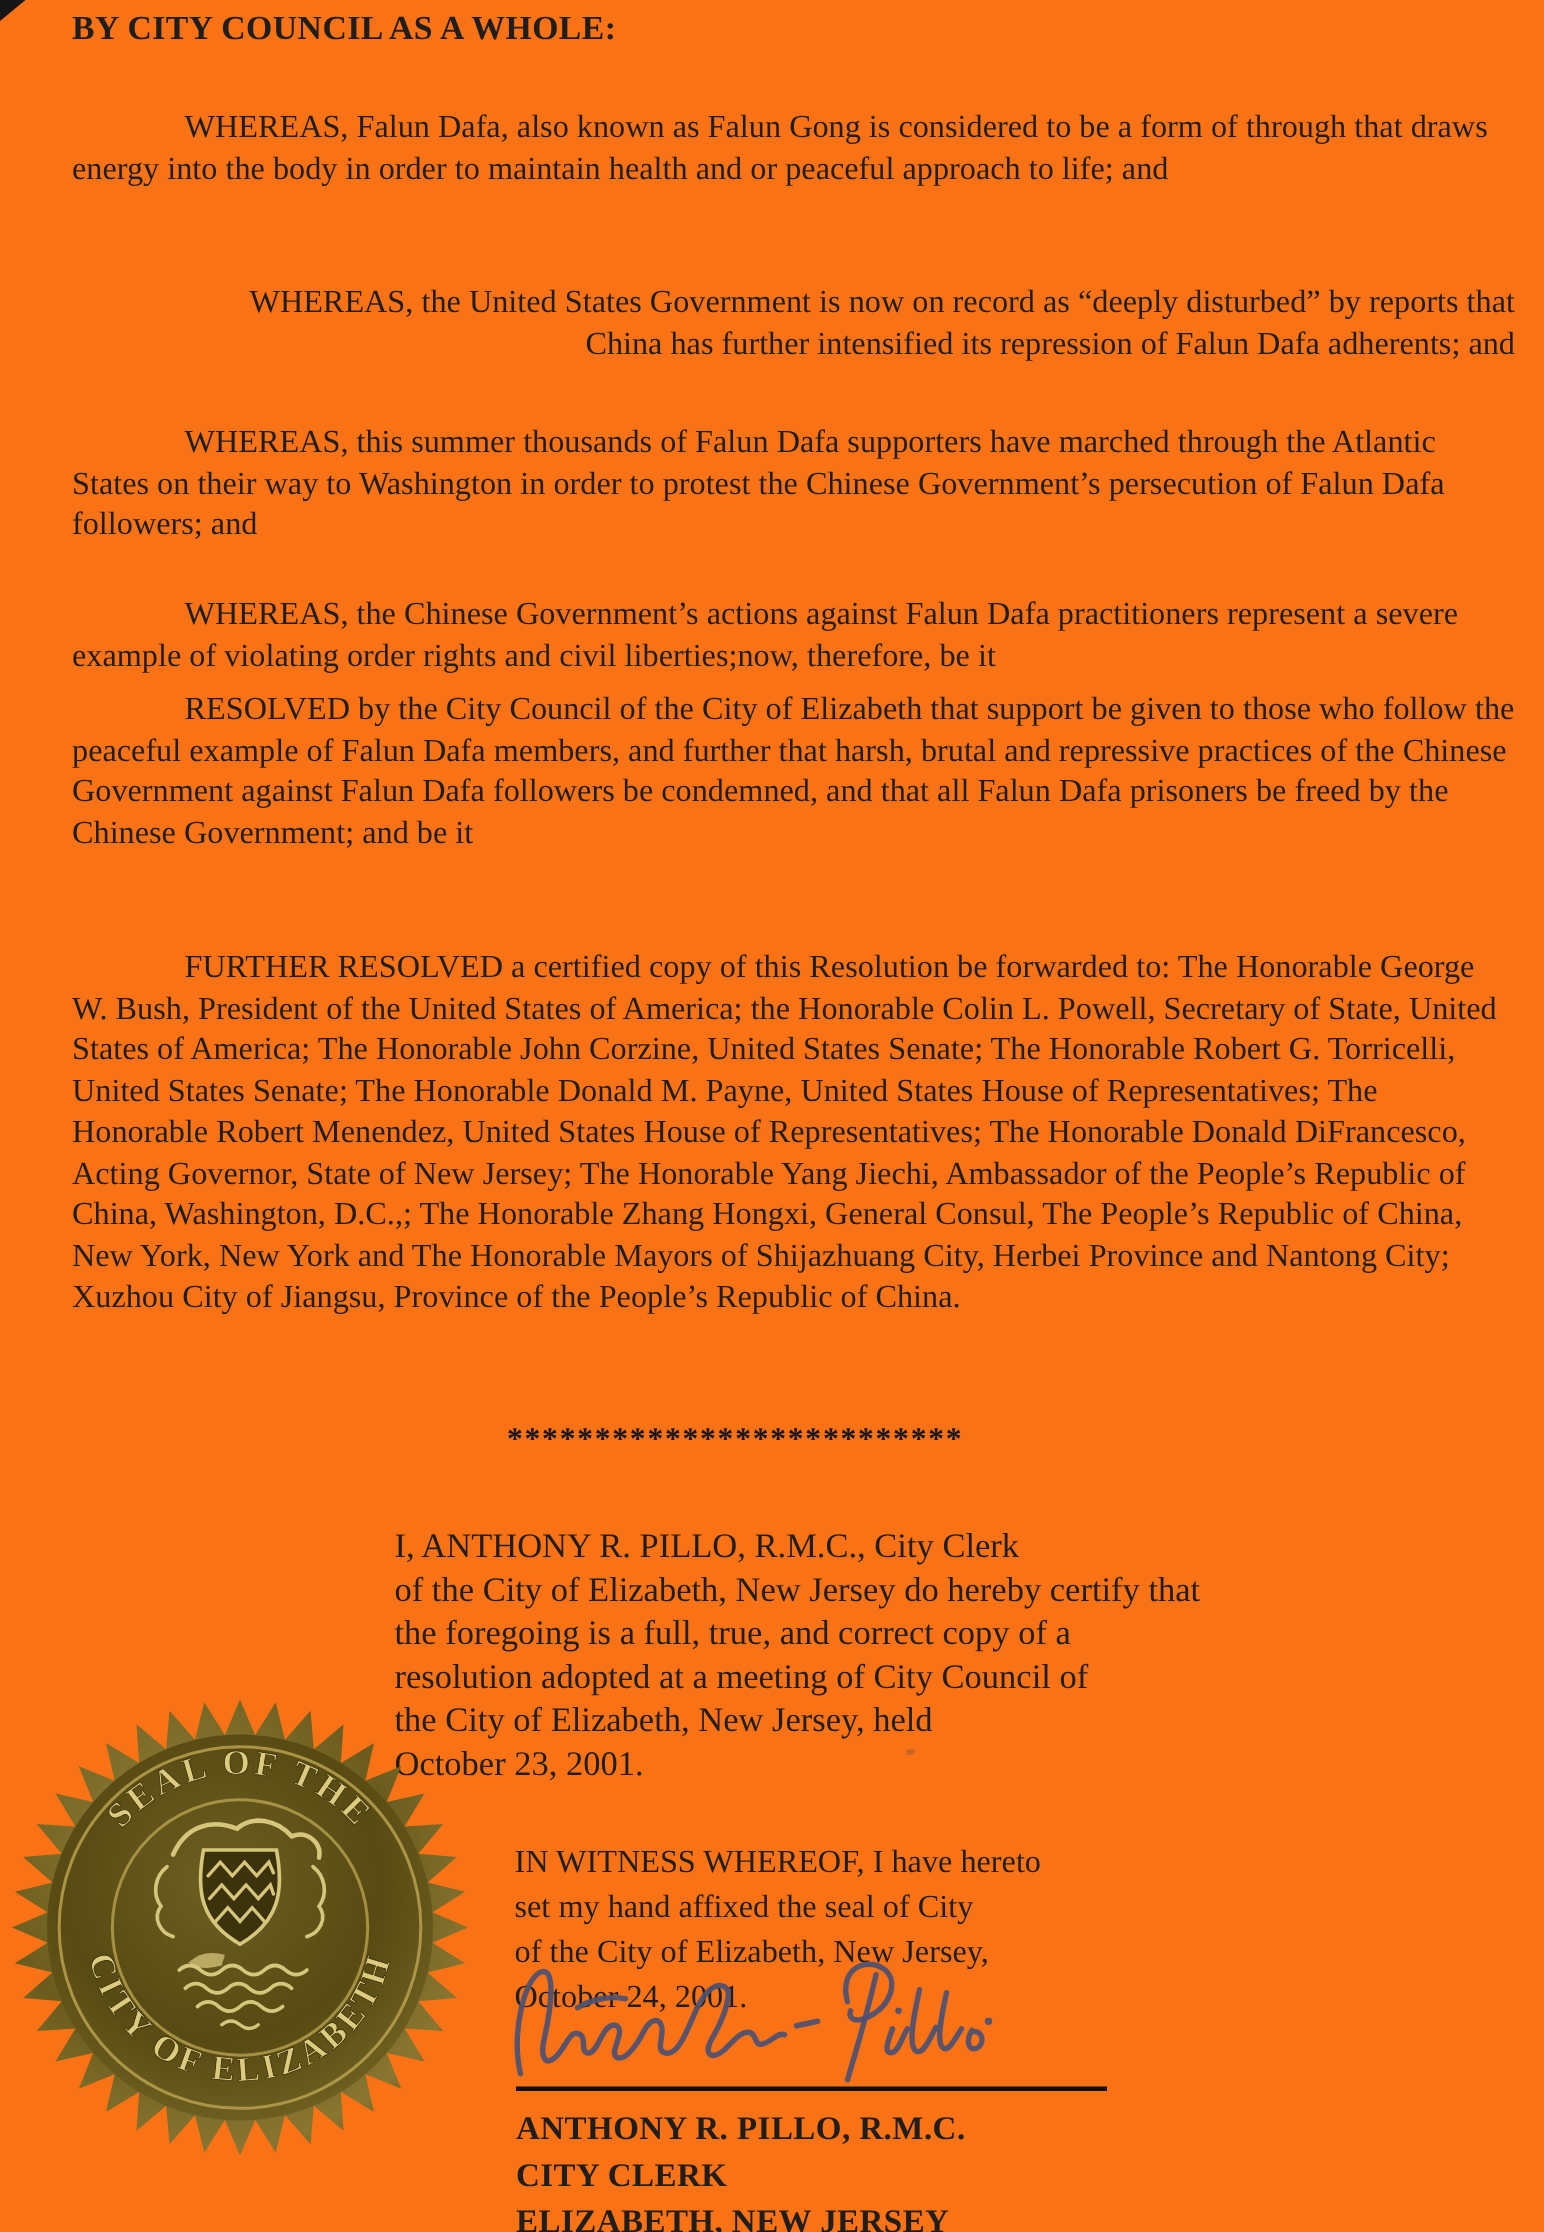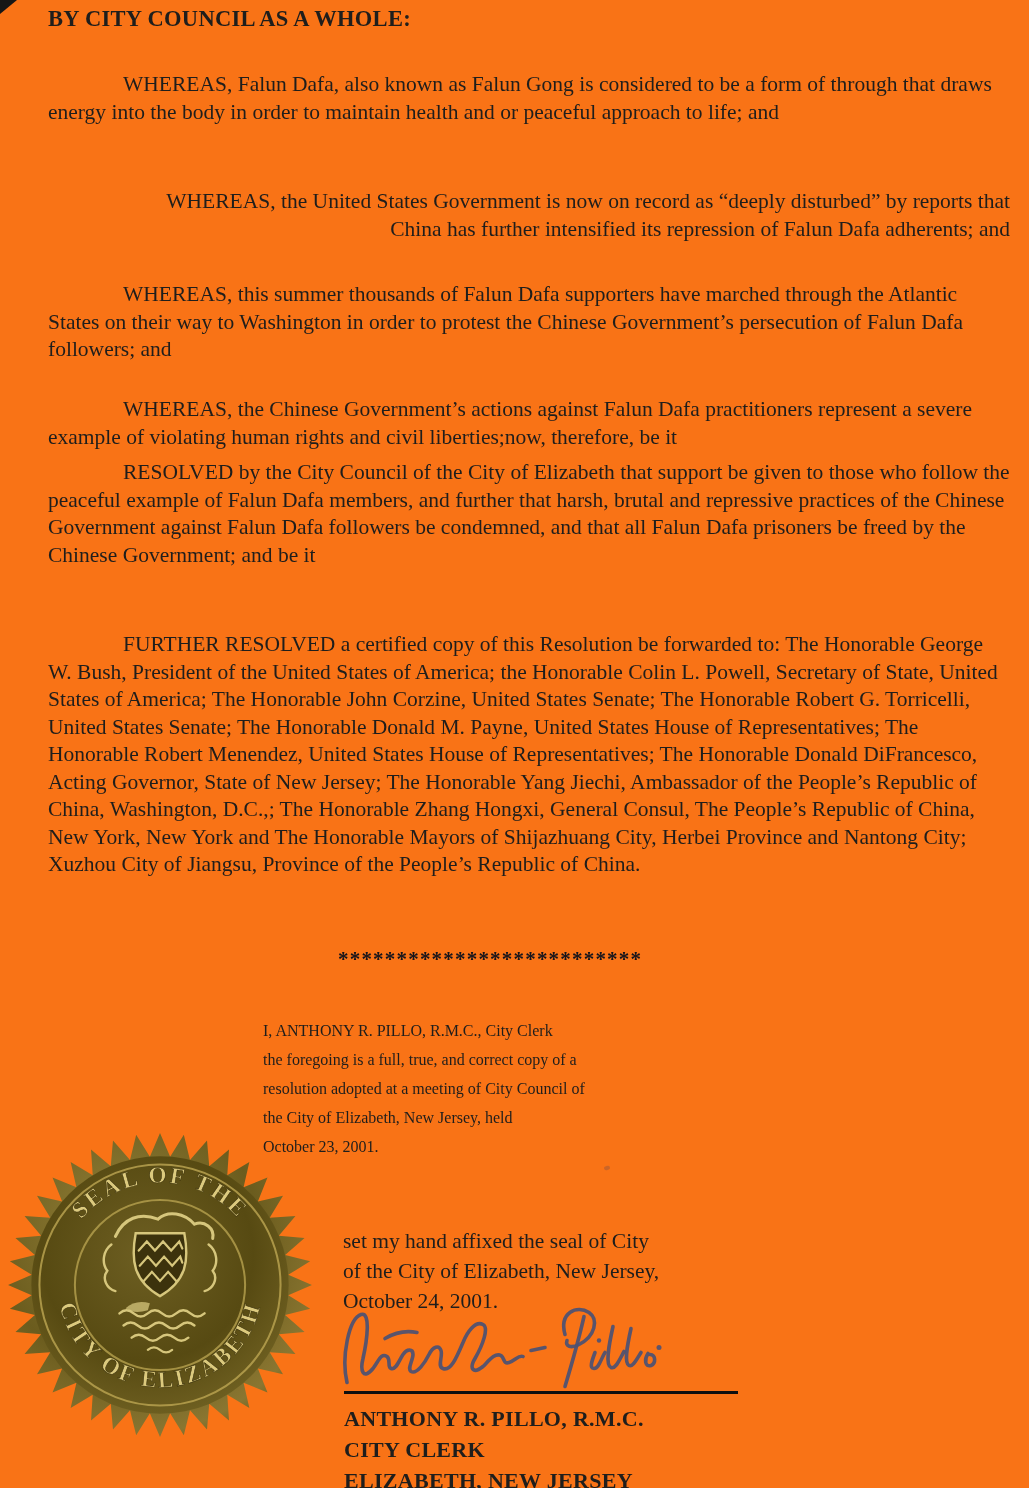--- a/index.html
+++ b/index.html
@@ -28,21 +28,21 @@
   }
   .lead{font-weight:normal;}
   .p1{top:71px;} .p2{top:188px;text-align:right;} .p3{top:281px;}
   .p4{top:396px;} .p5{top:459px;} .p6{top:631px;}
   .divider{
     position:absolute;left:338px;top:947px;
     font-size:21px;font-weight:bold;letter-spacing:1.2px;color:#14141c;
   }
   .cert-block{
     position:absolute;left:263px;top:1016px;
-    font-size:16px;line-height:29px;
+    font-size:23px;line-height:29px;
   }
   .witness-block{
     position:absolute;left:343px;top:1226px;
     font-size:21.5px;line-height:30px;
   }
   .seal-wrap{position:absolute;left:6px;top:1131px;width:308px;height:308px;}
   .signature-wrap{position:absolute;left:333px;top:1300px;width:330px;height:96px;z-index:4;}
   .signature-wrap svg path{stroke:#4b5174;stroke-width:3.6;fill:none;stroke-linecap:round;opacity:.92;}
   .signature-wrap svg circle{fill:#4b5174;opacity:.9;}
   .sig-line{
@@ -70,30 +70,31 @@
   <div class="corner-mark"></div>
 
   <div class="doc-title">BY CITY COUNCIL AS A WHOLE:</div>
 
   <div class="para p1"><span class="lead">WHEREAS,</span><span> Falun Dafa, also known as Falun Gong is considered to be a form of through that draws energy into the body in order to maintain health and or peaceful approach to life; and</span></div>
 
   <div class="para p2"><span class="lead">WHEREAS</span><span>, the United States Government is now on record as “deeply disturbed” by reports that China has further intensified its repression of Falun Dafa adherents; and</span></div>
 
   <div class="para p3"><span class="lead">WHEREAS</span><span>, this summer thousands of Falun Dafa supporters have marched through the Atlantic States on their way to Washington in order to protest the Chinese Government’s persecution of Falun Dafa followers; and</span></div>
 
-  <div class="para p4"><span class="lead">WHEREAS</span><span>, the Chinese Government’s actions against Falun Dafa practitioners represent a severe example of violating human rights and civil liberties;now, therefore, be it</span></div>
+  <div class="para p4"><span class="lead">WHEREAS</span><span>, the Chinese Government’s actions against Falun Dafa practitioners represent a severe example of violating order rights and civil liberties;now, therefore, be it</span></div>
 
   <div class="para p5"><span class="lead">RESOLVED</span><span> by the City Council of the City of Elizabeth that support be given to those who follow the peaceful example of Falun Dafa members, and further that harsh, brutal and repressive practices of the Chinese Government against Falun Dafa followers be condemned, and that all Falun Dafa prisoners be freed by the Chinese Government; and be it</span></div>
 
   <div class="para p6"><span class="lead">FURTHER RESOLVED</span><span> a certified copy of this Resolution be forwarded to: The Honorable George W. Bush, President of the United States of America; the Honorable Colin L. Powell, Secretary of State, United States of America; The Honorable John Corzine, United States Senate; The Honorable Robert G. Torricelli, United States Senate; The Honorable Donald M. Payne, United States House of Representatives; The Honorable Robert Menendez, United States House of Representatives; The Honorable Donald DiFrancesco, Acting Governor, State of New Jersey; The Honorable Yang Jiechi, Ambassador of the People’s Republic of China, Washington, D.C.,; The Honorable Zhang Hongxi, General Consul, The People’s Republic of China, New York, New York and The Honorable Mayors of Shijazhuang City, Herbei Province and Nantong City; Xuzhou City of Jiangsu, Province of the People’s Republic of China.</span></div>
 
   <div class="divider">**************************</div>
 
   <div class="cert-block">
     <div><span class="lead">I, ANTHONY R. PILLO, R.M.C.,</span><span> City Clerk</span></div>
+    <div>of the City of Elizabeth, New Jersey do hereby certify that</div>
     <div>the foregoing is a full, true, and correct copy of a</div>
     <div>resolution adopted at a meeting of City Council of</div>
     <div>the City of Elizabeth, New Jersey, held</div>
     <div>October 23, 2001.</div>
   </div>
 
   <div class="ink-speck"></div>
 
   <div class="seal-wrap">
     <svg width="308" height="308" viewBox="0 0 304 304">
@@ -129,20 +130,21 @@
         <path d="M118,175 q10,-9 24,-5 l-2,7 q-14,4 -22,-2 z" fill="#d6c67c" stroke="none" opacity=".75"></path>
         <path d="M112,180 q7,-6 14,0 t14,0 t14,0 t14,0 t14,0 t14,0" stroke-width="2.4"></path>
         <path d="M116,192 q7,-6 14,0 t14,0 t14,0 t14,0 t14,0" stroke-width="2.4"></path>
         <path d="M124,204 q7,-6 14,0 t14,0 t14,0 t14,0" stroke-width="2.4"></path>
         <path d="M140,216 q6,-5 12,0 t12,0" stroke-width="2.2"></path>
       </g>
     </svg>
   </div>
 
   <div class="witness-block">
+    <div><span class="lead">IN WITNESS WHEREOF,</span><span> I have hereto</span></div>
     <div>set my hand affixed the seal of City</div>
     <div>of the City of Elizabeth, New Jersey,</div>
     <div>October 24, 2001.</div>
   </div>
 
   <div class="signature-wrap">
     <svg width="330" height="96" viewBox="0 0 330 95">
       <path d="M14,82 C8,56 16,18 28,14 C38,11 34,40 30,58 C27,70 30,80 40,68 C46,60 48,52 54,56 C58,59 54,66 58,68 C63,70 66,60 70,54 C74,48 80,48 80,54 C80,60 74,68 78,71 C84,74 92,62 96,54 C100,46 106,44 108,50 C110,56 104,66 110,68 C118,71 124,56 130,42 C134,32 142,20 150,24 C156,27 150,44 142,58 C136,68 140,74 150,66 C156,60 162,52 168,55 C172,58 170,64 176,62 C182,60 186,54 190,56"></path>
       <path d="M52,38 C62,32 74,30 84,32"></path>
       <path d="M198,50 L212,47"></path>

